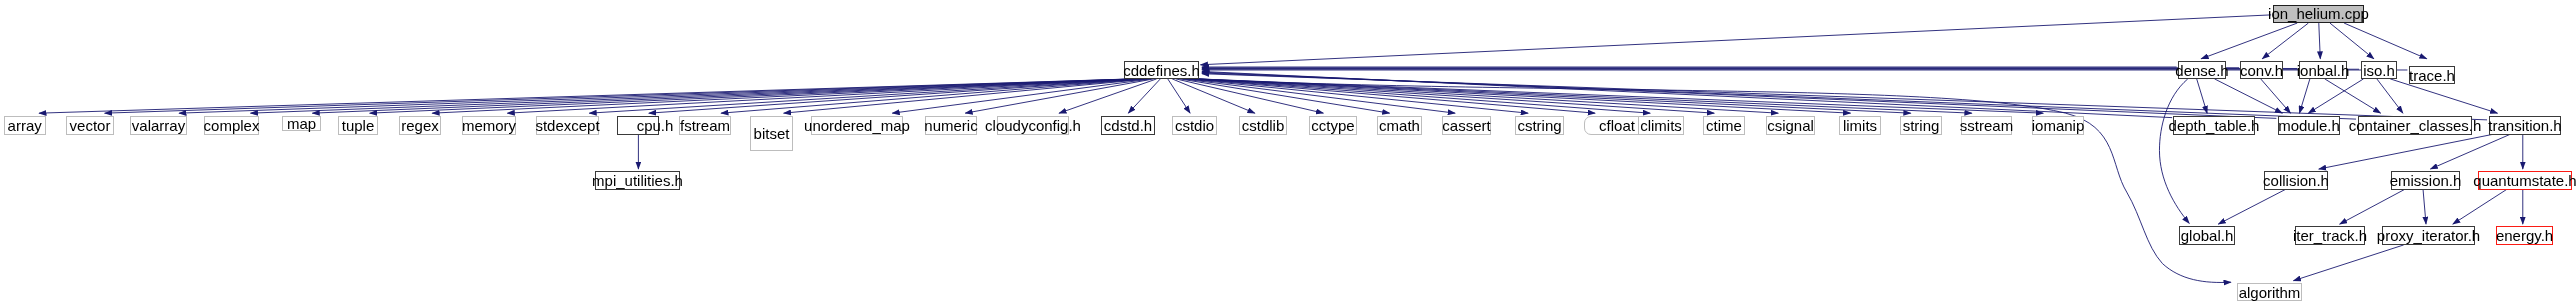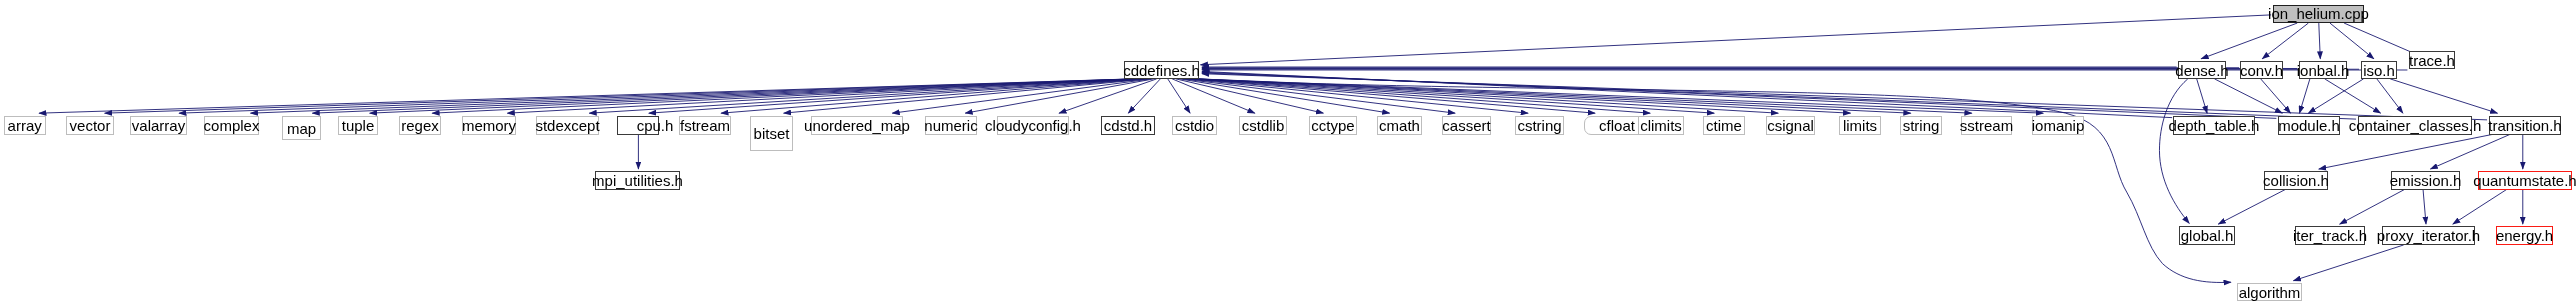--- a/index.html
+++ b/index.html
@@ -103,26 +103,26 @@
         <path d="M 3226,329 L 3078,377" fill="none" stroke="#191970" stroke-width="1.2" marker-end="url(#arrow)"></path>
       </g>
   </svg>
   <div id="nodes">
       <div class="node current" style="left: 2273px; top: 4.5px; width: 91px; height: 18.6px;">ion_helium.cpp</div>
       <div class="node linked" style="left: 1124px; top: 61px; width: 75px; height: 18px;">cddefines.h</div>
       <div class="node linked" style="left: 2178px; top: 61px; width: 48px; height: 18px;">dense.h</div>
       <div class="node linked" style="left: 2240px; top: 61px; width: 43px; height: 18px;">conv.h</div>
       <div class="node linked" style="left: 2299px; top: 61px; width: 48px; height: 18px;">ionbal.h</div>
       <div class="node linked" style="left: 2361px; top: 61px; width: 36px; height: 18px;">iso.h</div>
-      <div class="node linked" style="left: 2409px; top: 51px; width: 46px; height: 18px;">trace.h</div>
+      <div class="node linked" style="left: 2409px; top: 66px; width: 46px; height: 18px;">trace.h</div>
       <div class="node plain" style="left: 3.7px; top: 116px; width: 42px; height: 18.6px;">array</div>
       <div class="node plain" style="left: 66px; top: 116px; width: 48px; height: 18.6px;">vector</div>
       <div class="node plain" style="left: 130px; top: 116px; width: 57px; height: 18.6px;">valarray</div>
       <div class="node plain" style="left: 204px; top: 116px; width: 55px; height: 18.6px;">complex</div>
-      <div class="node plain" style="left: 282px; top: 116px; width: 39px; height: 24px;">map</div>
+      <div class="node plain" style="left: 282px; top: 116px; width: 39px; height: 15px;">map</div>
       <div class="node plain" style="left: 338px; top: 116px; width: 40px; height: 18.6px;">tuple</div>
       <div class="node plain" style="left: 399px; top: 116px; width: 42px; height: 18.6px;">regex</div>
       <div class="node plain" style="left: 462px; top: 116px; width: 54px; height: 18.6px;">memory</div>
       <div class="node plain" style="left: 536px; top: 116px; width: 63px; height: 18.6px;">stdexcept</div>
       <div class="node linked" style="left: 617px; top: 116px; width: 42px; height: 18.6px; padding-left: 34px;">cpu.h</div>
       <div class="node plain" style="left: 679px; top: 116px; width: 52px; height: 18.6px;">fstream</div>
       <div class="node plain" style="left: 750px; top: 116px; width: 43px; height: 35px;">bitset</div>
       <div class="node plain" style="left: 811px; top: 116px; width: 92px; height: 18.6px;">unordered_map</div>
       <div class="node plain" style="left: 925px; top: 116px; width: 52px; height: 18.6px;">numeric</div>
       <div class="node plain" style="left: 997px; top: 116px; width: 72px; height: 18.6px;">cloudyconfig.h</div>

